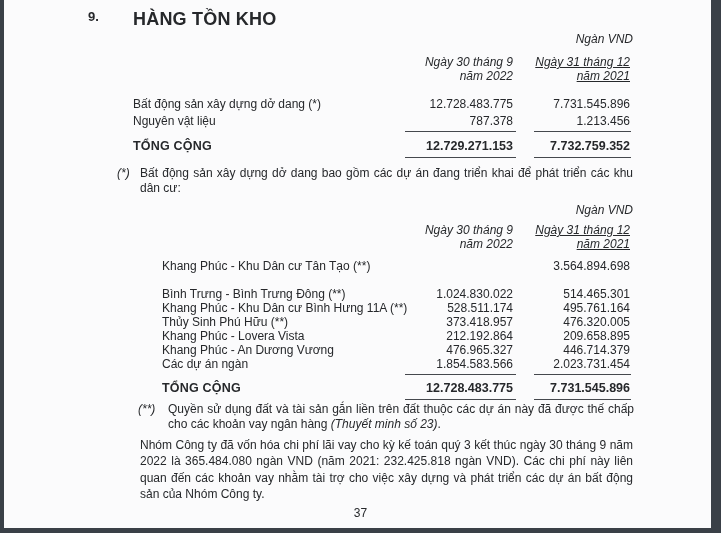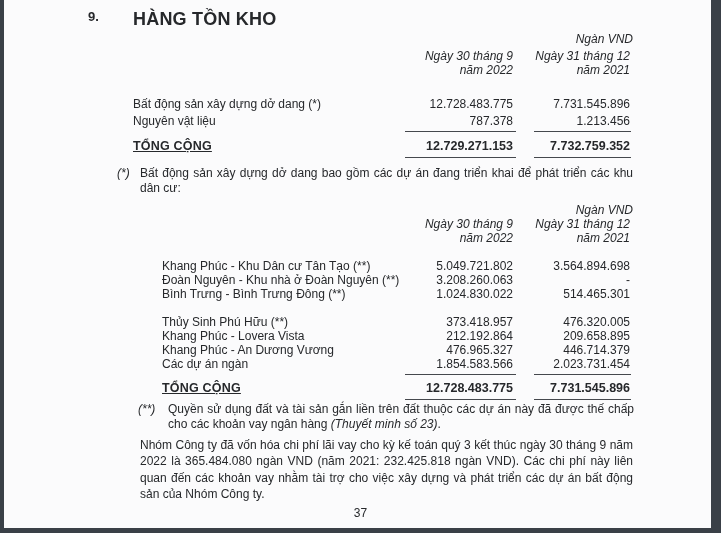--- a/index.html
+++ b/index.html
@@ -24,35 +24,35 @@
   .abs { position: absolute; }
   .it { font-style: italic; }
 
   .sec-num   { left: 0;  top: 9px; font-weight: bold; font-size: 13px; }
   .sec-title { left: 45px; top: 9px; font-weight: bold; font-size: 18px; letter-spacing: .2px; }
 
   .unit { left: 0; width: 545px; text-align: right; font-style: italic; }
   .unit-1 { top: 32px; }
   .unit-2 { top: 203px; }
 
-  .colhead { font-style: italic; text-align: right; line-height: 14px; }
+  .colhead { font-style: italic; text-align: right; line-height: 14px; margin-top: 6px; }
   .colhead .line { display: block; }
   .ch-p1 { left: 265px; width: 160px; }
-  .ch-p2 { left: 392px; width: 150px; }
+  .ch-p2 { left: 392px; width: 150px; text-decoration: underline; }
   .ch-row1 { top: 49px; }
   .ch-row2 { top: 217px; }
 
   .t-row { position: absolute; left: 0; width: 545px; height: 14px; }
   .t-row .lbl { position: absolute; white-space: nowrap; }
   .lbl-t1 { left: 45px; }
   .lbl-t2 { left: 74px; }
   .t-row .v1 { position: absolute; left: 275px; width: 150px; text-align: right; }
   .t-row .v2 { position: absolute; left: 392px; width: 150px; text-align: right; }
   .total-row { font-weight: bold; font-size: 12.5px; }
-  .total-row .lbl { letter-spacing: .2px; text-decoration: underline; }
+  .total-row .lbl { letter-spacing: .2px; }
 
   .rule { position: absolute; height: 1px; background: #45484d; }
   .rule-c1 { left: 317px; width: 111px; }
   .rule-c2 { left: 446px; width: 97px; }
 
   .fnote { position: absolute; }
   .fnote .marker { position: absolute; font-style: italic; }
   .fnote .ftext { position: absolute; text-align: justify; line-height: 15.3px; }
   .fn1 .marker { left: 29px; top: 0; }
   .fn1 .ftext  { left: 52px; top: 0; width: 493px; }
@@ -115,32 +115,31 @@
       <span class="line">Ngày 30 tháng 9</span>
       <span class="line">năm 2022</span>
     </div>
     <div class="abs colhead ch-p2 ch-row2">
       <span class="line">Ngày 31 tháng 12</span>
       <span class="line">năm 2021</span>
     </div>
 
     <div class="t-row" style="top:259px">
       <span class="lbl lbl-t2">Khang Phúc - Khu Dân cư Tân Tạo (**)</span>
-      <span class="v1">5.049.721.802</span>
       <span class="v2">3.564.894.698</span>
-    </div>
-    <div class="t-row" style="top:273px">
-      <span class="lbl lbl-t2">Đoàn Nguyên - Khu nhà ở Đoàn Nguyên (**)</span>
-      <span class="v1">3.208.260.063</span>
-      <span class="v2">-</span>
     </div>
     <div class="t-row" style="top:287px">
       <span class="lbl lbl-t2">Bình Trưng - Bình Trưng Đông (**)</span>
       <span class="v1">1.024.830.022</span>
       <span class="v2">514.465.301</span>
+    </div>
+    <div class="t-row" style="top:301px">
+      <span class="lbl lbl-t2">Khang Phúc - Khu Dân cư Bình Hưng 11A (**)</span>
+      <span class="v1">528.511.174</span>
+      <span class="v2">495.761.164</span>
     </div>
     <div class="t-row" style="top:315px">
       <span class="lbl lbl-t2">Thủy Sinh Phú Hữu (**)</span>
       <span class="v1">373.418.957</span>
       <span class="v2">476.320.005</span>
     </div>
     <div class="t-row" style="top:329px">
       <span class="lbl lbl-t2">Khang Phúc - Lovera Vista</span>
       <span class="v1">212.192.864</span>
       <span class="v2">209.658.895</span>

